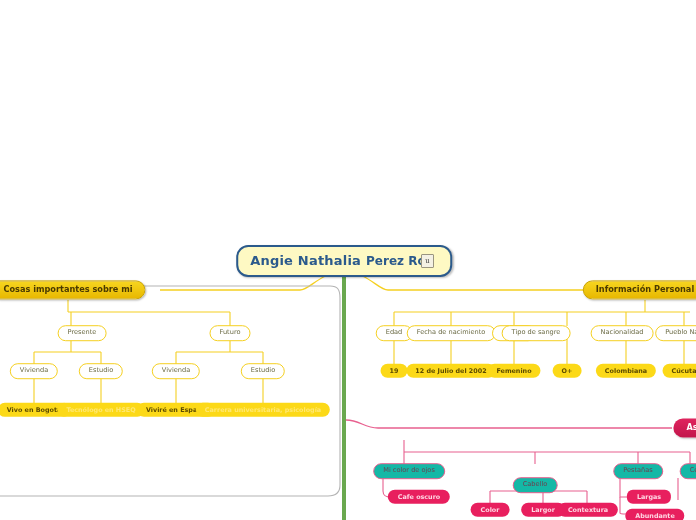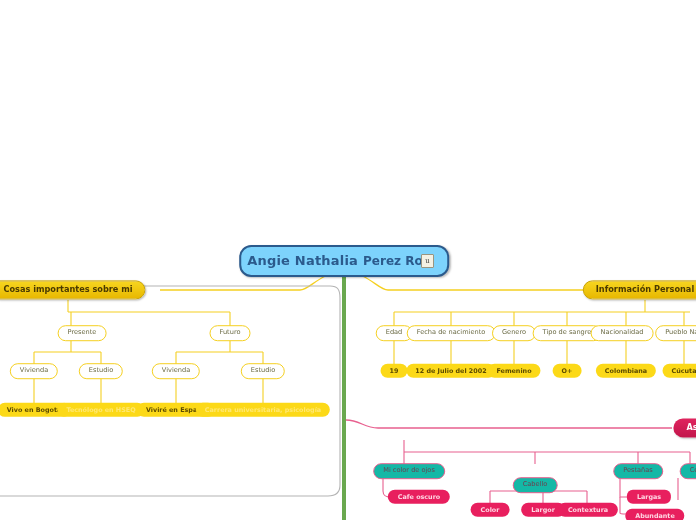--- a/index.html
+++ b/index.html
@@ -36,24 +36,24 @@
     white-space: nowrap;
     display: flex;
     align-items: center;
     justify-content: center;
     line-height: 1;
     transform: translate(-50%, -50%);
   }
 
   
   .node.root {
-    background: #7dd3fc;
+    background: #fef9c3;
     border: 2px solid #2b5a8c;
     border-radius: 12px;
-    padding: 7px 16px 8px 6px;
+    padding: 7px 16px 8px 12px;
     font-size: 12.5px;
     font-weight: bold;
     color: #2b5a8c;
     box-shadow: 1px 1px 2px rgba(0,0,0,0.25);
   }
   .root-name-a { font-size: 13px; letter-spacing: .2px; }
   .root-name-b { font-size: 12px; margin-left: 5px; }
 
   
   .node.lvl1-y {
@@ -238,21 +238,21 @@
   <div class="node leaf-y" style="left:34px; top:410px;">Vivo en Bogotá</div>
   <div class="node leaf-y pale" style="left:101px; top:410px;">Tecnólogo en HSEQ</div>
   <div class="node leaf-y" style="left:176px; top:410px;">Viviré en España</div>
   <div class="node leaf-y pale" style="left:263px; top:410px;text-align:center;">Carrera universitaria, psicología</div>
 
   <div class="node lvl1-y" style="left:645px; top:290px;">Información Personal</div>
 
   <div class="node outline-y" style="left:394px; top:333px;">Edad</div>
   <div class="node outline-y" style="left:451px; top:333px;">Fecha de nacimiento</div>
   <div class="node outline-y" style="left:514px; top:333px;">Genero</div>
-  <div class="node outline-y" style="left:567px; top:333px;">Tipo de sangre</div>
+  <div class="node outline-y" style="left:536px; top:333px;">Tipo de sangre</div>
   <div class="node outline-y" style="left:622px; top:333px;">Nacionalidad</div>
   <div class="node outline-y" style="left:686px; top:333px;">Pueblo Natal</div>
 
   <div class="node leaf-y" style="left:394px; top:371px;">19</div>
   <div class="node leaf-y" style="left:451px; top:371px;text-align:right;">12 de Julio del 2002</div>
   <div class="node leaf-y" style="left:514px; top:371px;">Femenino</div>
   <div class="node leaf-y" style="left:567px; top:371px;">O+</div>
   <div class="node leaf-y" style="left:626px; top:371px;">Colombiana</div>
   <div class="node leaf-y" style="left:684px; top:371px;">Cúcuta</div>
 

